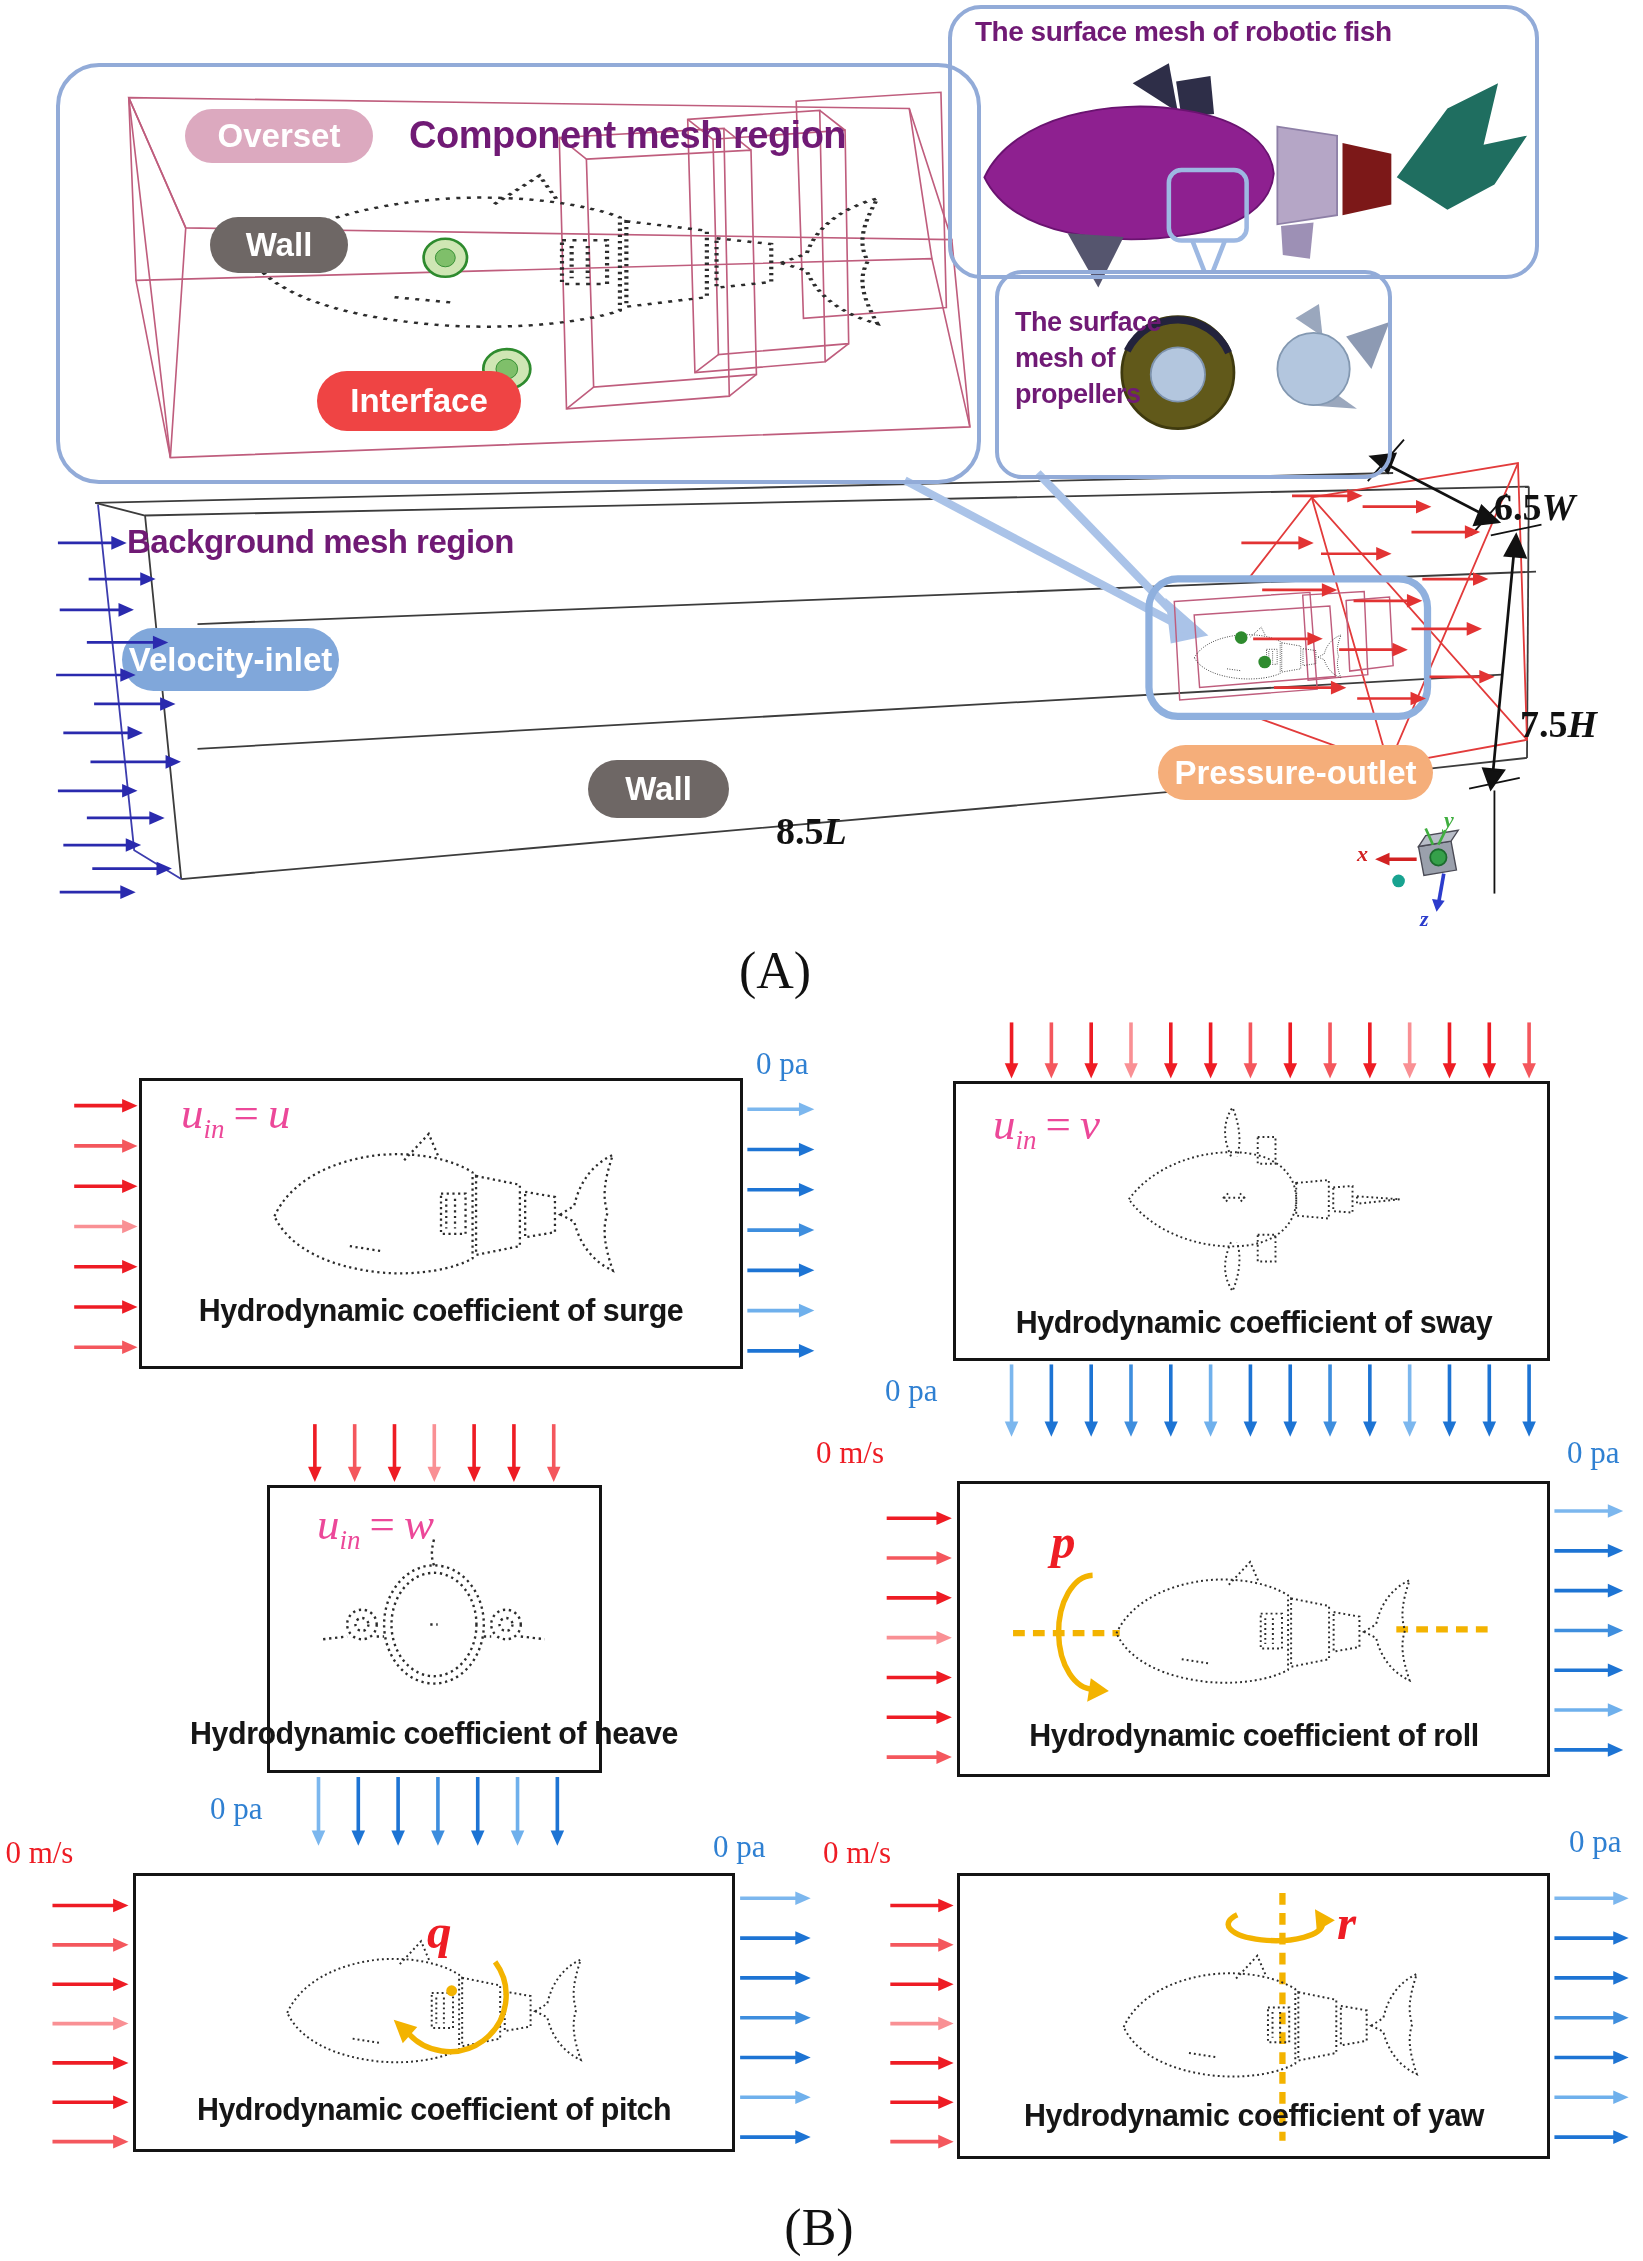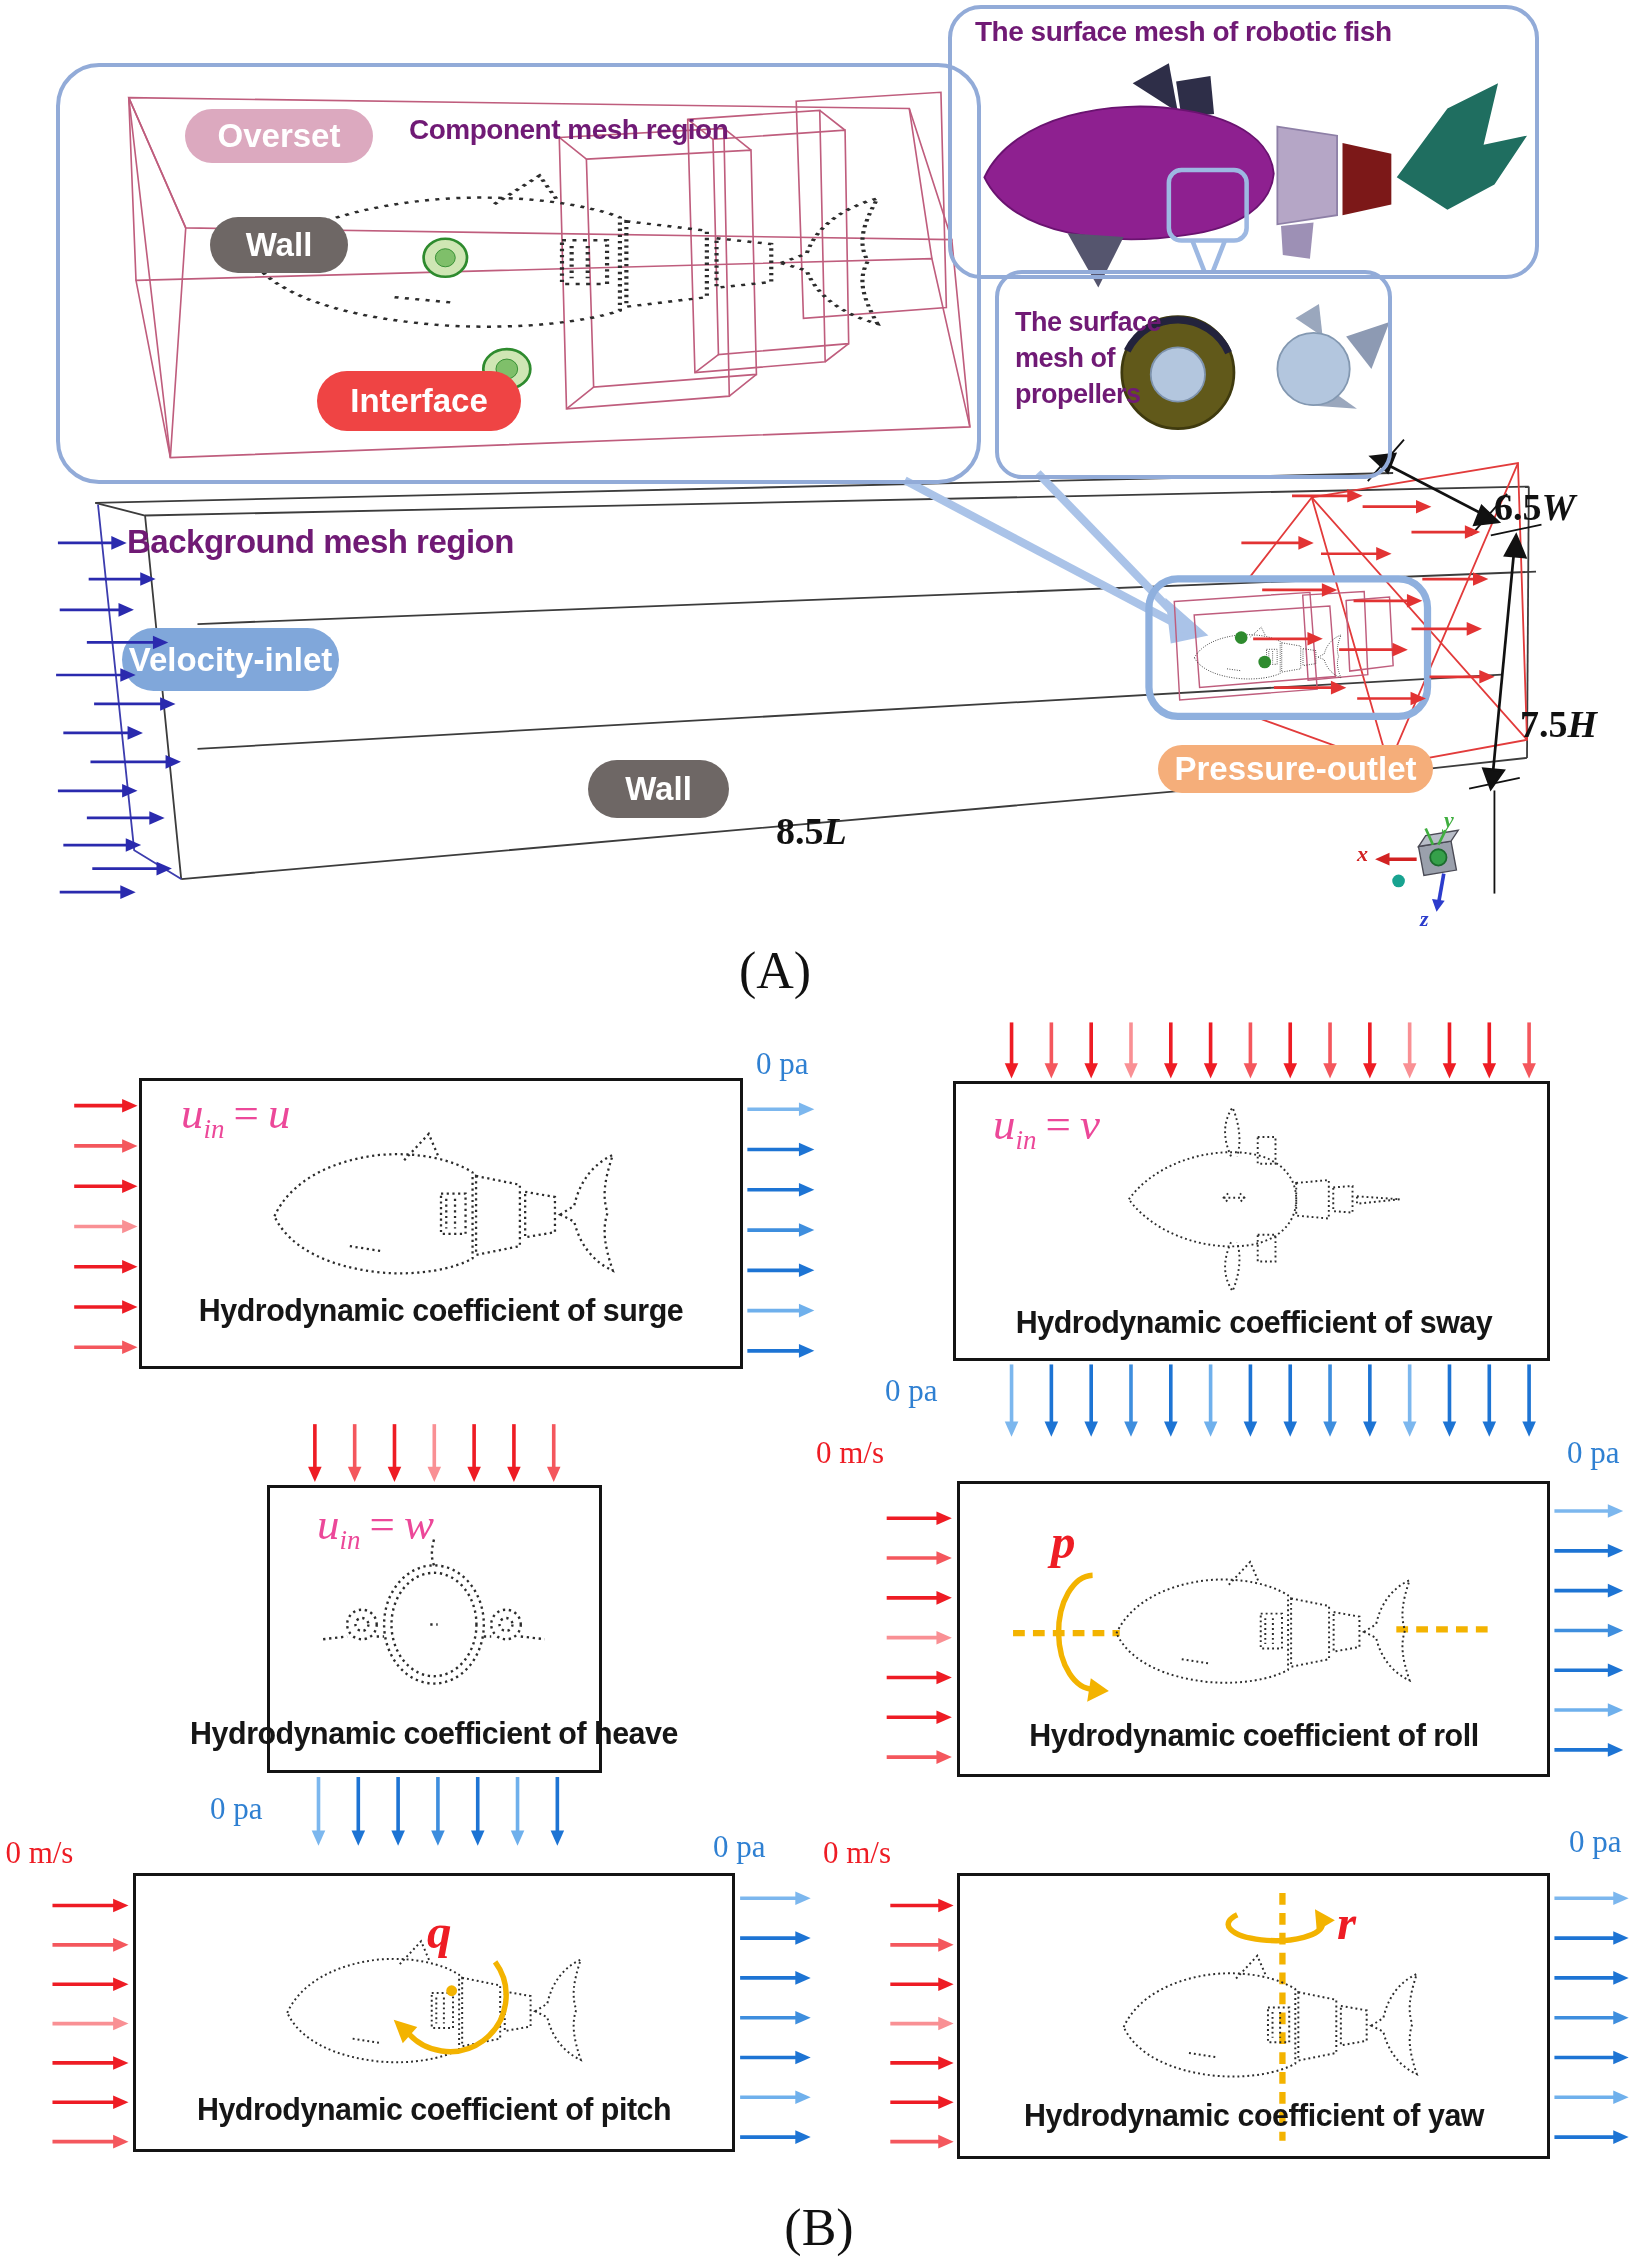--- a/index.html
+++ b/index.html
@@ -187,21 +187,21 @@
     </g>
   </svg>
 
   <div class="callout" style="left:56px;top:63px;width:917px;height:413px;border-radius:43px"></div>
   <div class="callout" style="left:948px;top:5.4px;width:583px;height:266px;border-radius:33px"></div>
   <div class="callout" style="left:995px;top:270px;width:389px;height:201px;border-radius:27px"></div>
 
   <div class="pill" style="left:185px;top:109px;width:188px;height:54px;background:#dca9bf">
       <span>Overset</span>
     </div>
-  <div class="blabel" style="left:409px;top:114px;font-size:28px">Component mesh region</div>
+  <div class="blabel" style="left:409px;top:114px;font-size:38px">Component mesh region</div>
   <div class="pill" style="left:210px;top:217px;width:138px;height:56px;background:#6e6765">
       <span>Wall</span>
     </div>
   <div class="pill" style="left:317px;top:371px;width:204px;height:60px;background:#ef4444">
       <span>Interface</span>
     </div>
 
   <div class="blabel" style="left:975px;top:16.3px;font-size:28px">The surface mesh of robotic fish</div>
   <div class="blabel" style="left:1015px;top:304px;font-size:27px;line-height:36px">
     <div>The surface</div>
@@ -209,21 +209,21 @@
     <div>propellers</div>
   </div>
 
   <div class="blabel" style="left:127px;top:523px;font-size:33px">Background mesh region</div>
   <div class="pill" style="left:122px;top:628px;width:217px;height:63px;background:#80a7da">
       <span>Velocity-inlet</span>
     </div>
   <div class="pill" style="left:588px;top:760px;width:141px;height:58px;background:#6e6765">
       <span>Wall</span>
     </div>
-  <div class="pill" style="left:1158px;top:745px;width:275px;height:48px;background:#f5ae7a">
+  <div class="pill" style="left:1158px;top:745px;width:275px;height:55px;background:#f5ae7a">
       <span>Pressure-outlet</span>
     </div>
 
   <div class="dim" style="left:1494px;top:485px"><span>6.5</span><i>W</i></div>
   <div class="dim" style="left:1520px;top:702px"><span>7.5</span><i>H</i></div>
   <div class="dim" style="left:776px;top:809px"><span>8.5</span><i>L</i></div>
 
   <div class="axis-letter" style="left:1357px;top:841px;color:#d22222">x</div>
   <div class="axis-letter" style="left:1444px;top:807px;color:#3fae3f">y</div>
   <div class="axis-letter" style="left:1420px;top:906px;color:#2c3ccc">z</div>

